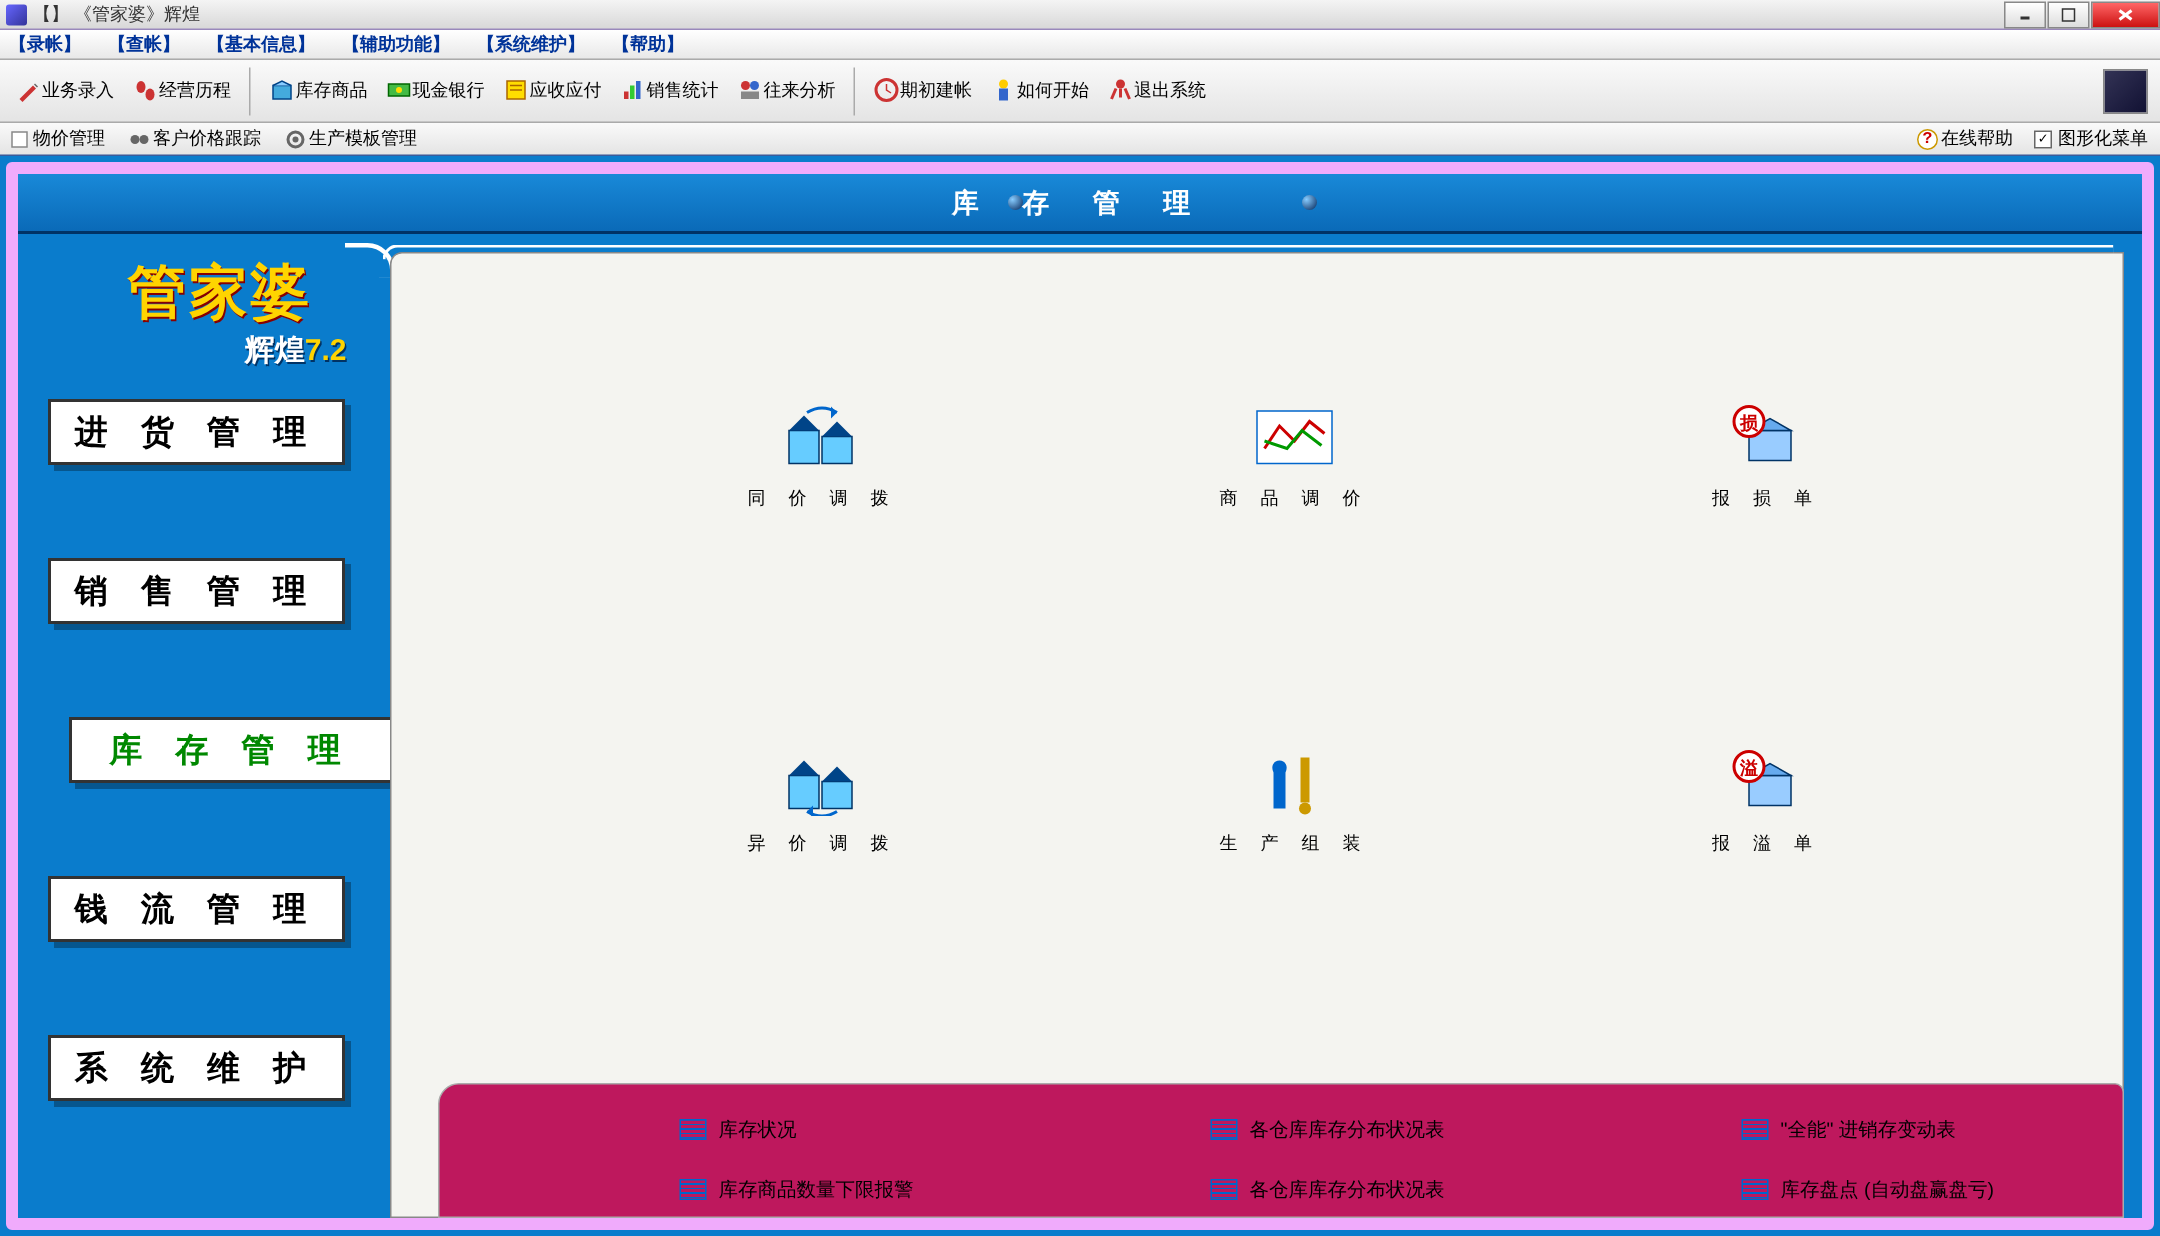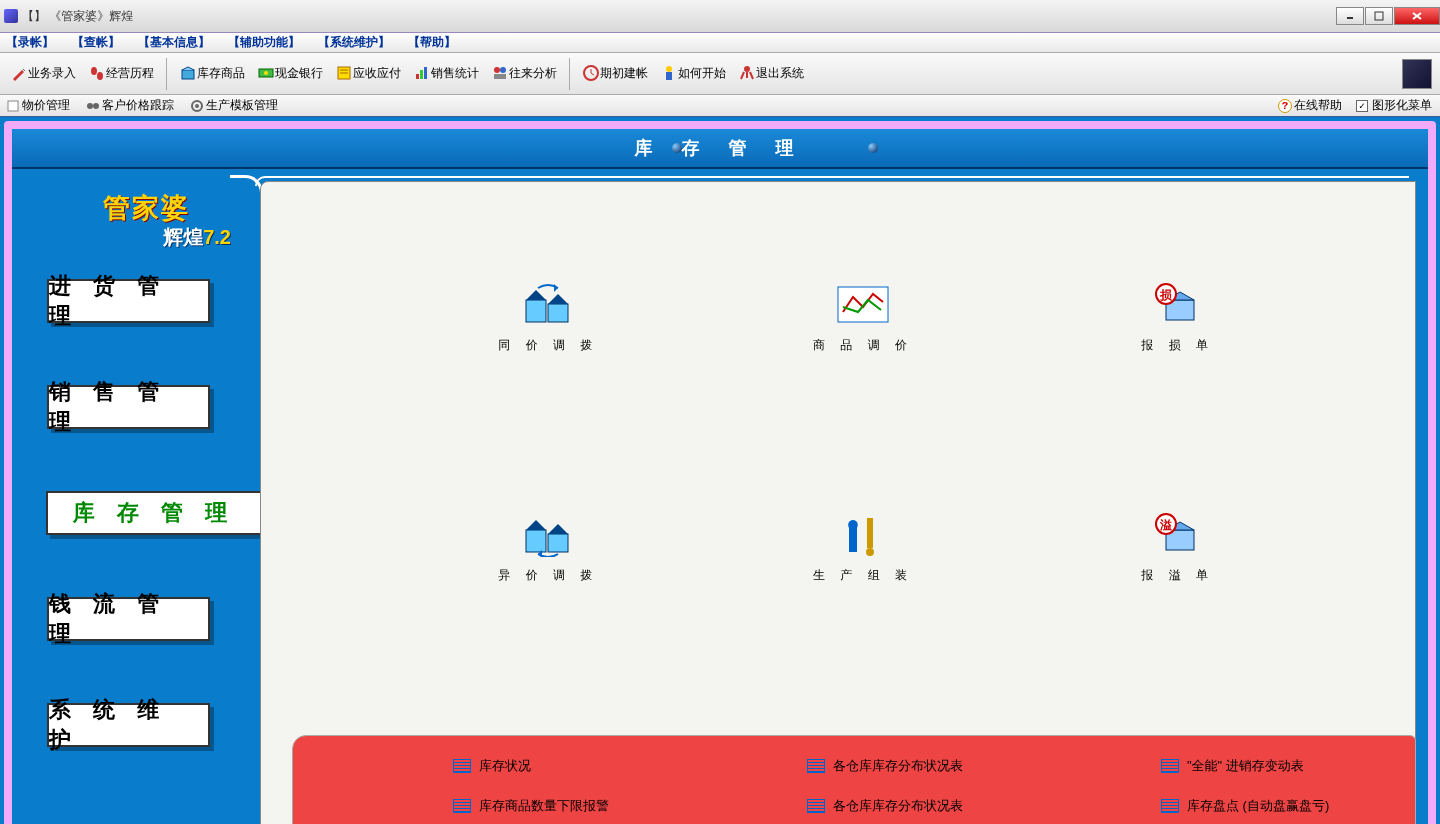--- a/index.html
+++ b/index.html
@@ -1,19 +1,19 @@
 <!DOCTYPE html>
 <html><head>
 <meta charset="utf-8">
 <style>
 * { box-sizing: border-box; margin: 0; padding: 0; }
 body { font-family: "SimSun", "宋体", sans-serif; font-size: 12px; background: #ddd; overflow: hidden; width: 1440px; height: 824px; }
 
 
-.titlebar { height: 33px; background: linear-gradient(to bottom, #f4f4f4, #d8d8d8); border-bottom: 1px solid #98b; display: flex; align-items: center; justify-content: space-between; }
+.titlebar { height: 20px; background: linear-gradient(to bottom, #f4f4f4, #d8d8d8); border-bottom: 1px solid #98b; display: flex; align-items: center; justify-content: space-between; }
 .titlebar-left { display: flex; align-items: center; padding-left: 4px; gap: 4px; color: #333; }
 .titlebar-icon { width: 14px; height: 14px; background: linear-gradient(135deg, #66f, #339); border-radius: 2px; }
 .winbtns { display: flex; height: 18px; }
 .winbtn { width: 28px; height: 18px; border: 1px solid #888; margin-left: 1px; display: flex; align-items: center; justify-content: center; background: linear-gradient(to bottom, #fff, #ddd); font-size: 10px; cursor: pointer; }
 .winbtn.close { background: linear-gradient(to bottom, #f66, #c11); color: #fff; width: 46px; }
 .winbtn.close svg { stroke: #fff; }
 
 
 .menubar { height: 20px; background: linear-gradient(to bottom, #fff, #e8e8e8); border-bottom: 1px solid #aaa; display: flex; align-items: center; padding-left: 6px; gap: 18px; color: #003399; }
 .menuitem { cursor: pointer; font-weight: bold; }
@@ -43,40 +43,40 @@
 .header-dot.left { left: 660px; }
 .header-dot.right { right: 550px; }
 
 
 .content-row { display: flex; height: calc(100% - 40px); }
 
 
 .sidebar { width: 248px; background: #0a7ccc; position: relative; }
 .logo-box { position: relative; width: 225px; height: 90px; margin-top: 6px; margin-left: 12px; display: flex; flex-direction: column; align-items: center; justify-content: center; }
 .logo-box::after { content: ""; position: absolute; top: 0; right: -14px; width: 30px; height: 20px; border-top: 3px solid #fff; border-right: 3px solid #fff; border-top-right-radius: 18px; }
-.logo-text { font-family: "KaiTi","STKaiti",serif; font-size: 27px; font-weight: bold; color: #ffd400; text-shadow: 1px 1px 0 #800; letter-spacing: 2px; margin-left: 20px; }
+.logo-text { font-family: "KaiTi","STKaiti",serif; font-size: 39px; font-weight: bold; color: #ffd400; text-shadow: 1px 1px 0 #800; letter-spacing: 2px; margin-left: 20px; }
 .logo-sub { font-family: "SimHei",sans-serif; font-size: 20px; font-weight: bold; color: #fff; text-shadow: 1px 1px 0 #003366; align-self: flex-end; margin-right: 18px; margin-top: -2px; }
 .logo-sub .ver { color: #ffd400; }
 
 .nav-tabs { margin-top: 14px; }
-.nav-tab { position: relative; width: 163px; height: 44px; margin-left: 35px; margin-bottom: 62px; background: #fff; border: 2px solid #333; display: flex; align-items: center; justify-content: center; font-size: 22px; font-weight: bold; letter-spacing: 8px; cursor: pointer; box-shadow: 4px 4px 0 rgba(0,0,0,.3); }
+.nav-tab { position: relative; width: 198px; height: 44px; margin-left: 20px; margin-bottom: 62px; background: #fff; border: 2px solid #333; display: flex; align-items: center; justify-content: center; font-size: 22px; font-weight: bold; letter-spacing: 8px; cursor: pointer; box-shadow: 4px 4px 0 rgba(0,0,0,.3); }
 .nav-tab.active { color: #008800; width: 214px; margin-left: 34px; border-right: none; box-shadow: 4px 4px 0 rgba(0,0,0,.3), 12px 0 0 #f4f4f0; }
 .nav-tab.active::after { content: ""; position: absolute; right: -16px; top: -2px; width: 16px; height: 44px; background: #f4f4f0; border-top: 2px solid #333; border-bottom: 2px solid #333; }
 
 
 .canvas { flex: 1; background: #f4f4f0; position: relative; margin: 12px 12px 0 0; border-top-left-radius: 8px; border: 1px solid #888; }
 .canvas::before { content: ""; position: absolute; top: -6px; left: -6px; right: 6px; height: 8px; border-top: 2px solid #fff; border-left: 2px solid #fff; border-top-left-radius: 12px; pointer-events: none; }
 
 .icon-grid { position: absolute; top: 100px; left: 130px; right: 80px; display: grid; grid-template-columns: repeat(3, 1fr); grid-template-rows: repeat(2, 150px); row-gap: 80px; }
 .grid-item { display: flex; flex-direction: column; align-items: center; gap: 10px; cursor: pointer; }
 .grid-icon { width: 60px; height: 45px; display: flex; align-items: center; justify-content: center; }
 .grid-label { font-size: 12px; letter-spacing: 6px; }
 
 
-.bottom-panel { position: absolute; bottom: 0; left: 280px; right: 12px; height: 90px; background: #ef4444; border: 1px solid #aaa; border-top-left-radius: 14px; border-top-right-radius: 6px; padding: 16px 40px 6px 160px; display: grid; grid-template-columns: repeat(3, 1fr); grid-template-rows: repeat(2, 28px); column-gap: 140px; row-gap: 12px; }
+.bottom-panel { position: absolute; bottom: 0; left: 280px; right: 12px; height: 90px; background: #be185d; border: 1px solid #aaa; border-top-left-radius: 14px; border-top-right-radius: 6px; padding: 16px 40px 6px 160px; display: grid; grid-template-columns: repeat(3, 1fr); grid-template-rows: repeat(2, 28px); column-gap: 140px; row-gap: 12px; }
 .link { display: flex; align-items: center; gap: 8px; cursor: pointer; font-size: 13px; }
 .link-ico { width: 18px; height: 14px; border: 1px solid #0066cc; background: repeating-linear-gradient(to bottom, transparent, transparent 2px, #0066cc 2px, #0066cc 3px); }
 
 </style>
 </head>
 <body>
 
 <div class="titlebar">
   <div class="titlebar-left">
     <span class="titlebar-icon"></span>

